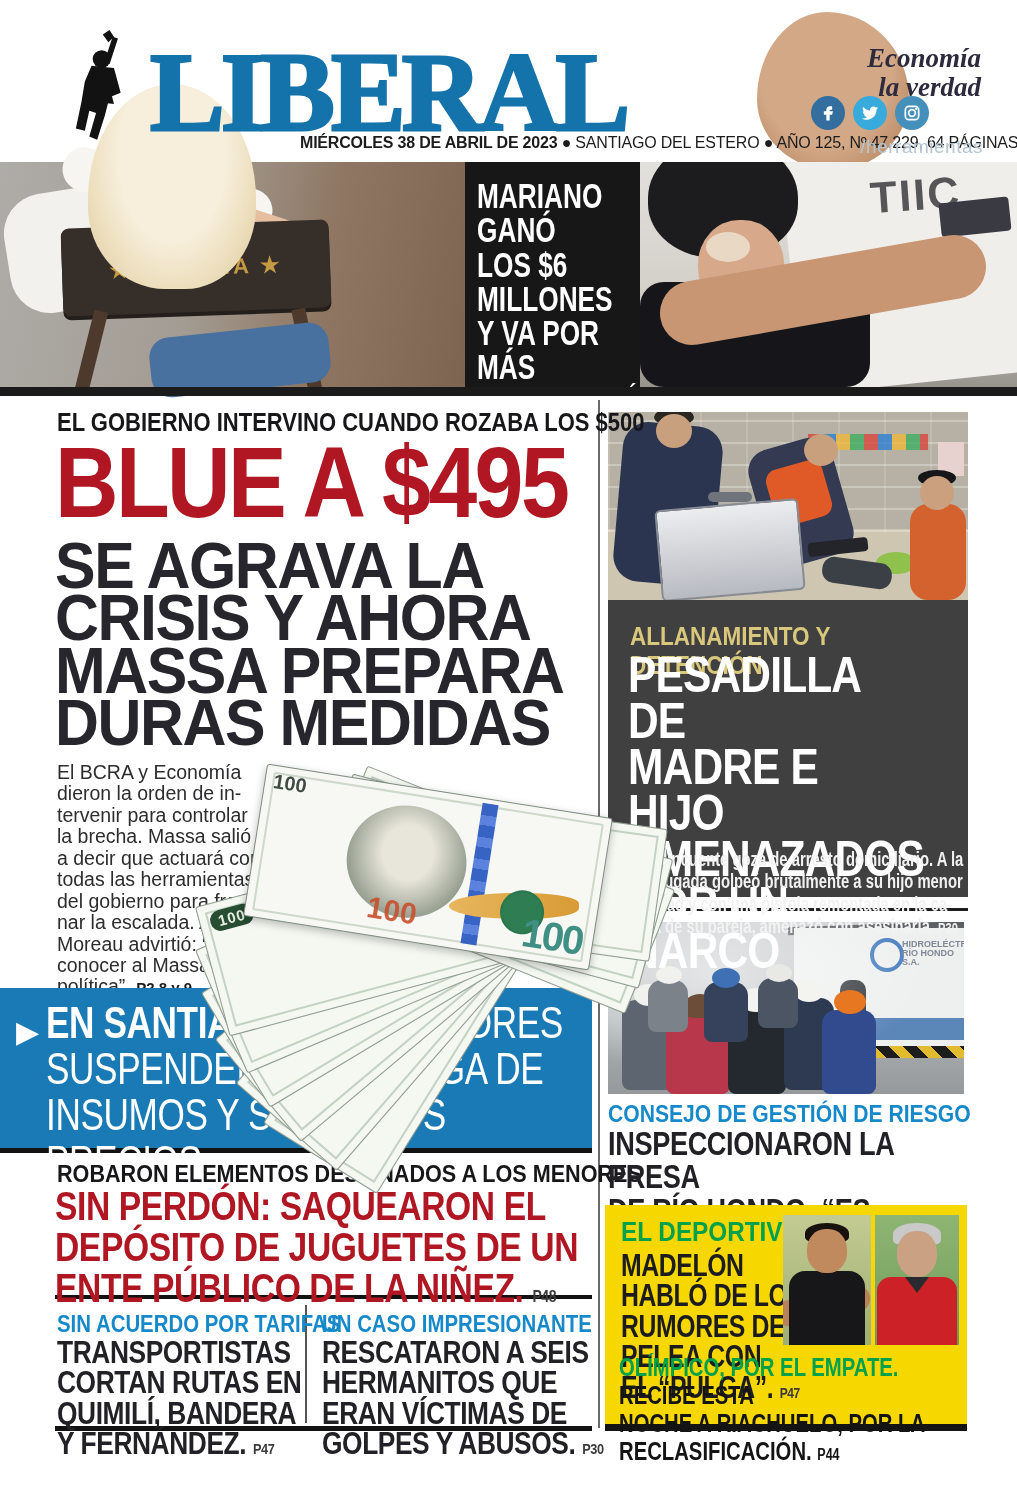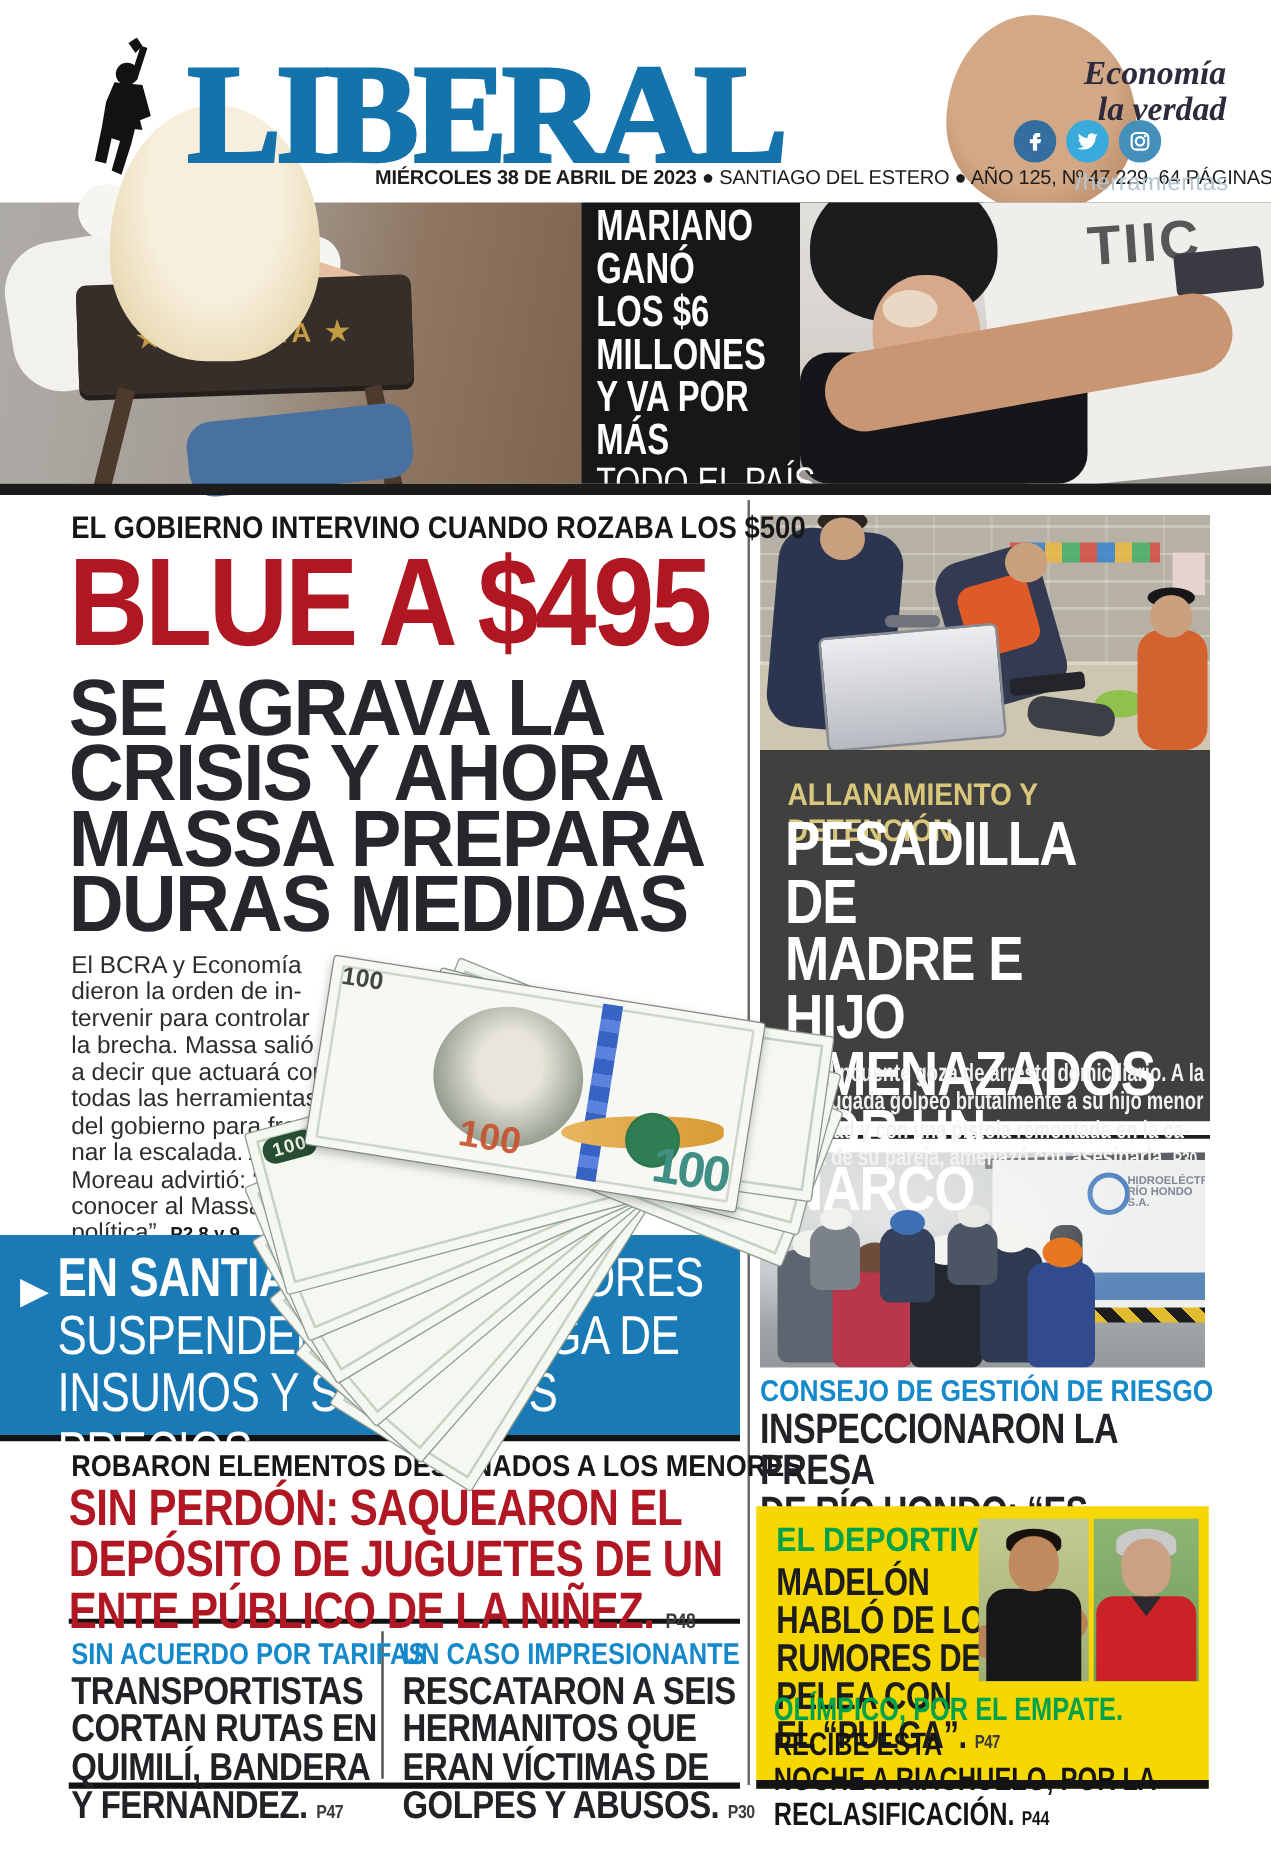--- a/index.html
+++ b/index.html
@@ -52,21 +52,21 @@
   .mar-photo{left:175px;top:0;width:377px;height:225px;
       background:linear-gradient(180deg,#e2e0dc 0%,#d4d1cb 55%,#97948e 100%);}
   .mar-shirt{left:150px;top:-30px;width:260px;height:250px;background:#efeeea;border-radius:40px;transform:rotate(-6deg);}
   .mar-shirt-print{left:230px;top:8px;font-weight:900;font-size:44px;color:#3c3c40;transform:rotate(-4deg);letter-spacing:2px;opacity:.85;}
   .mar-badge{left:300px;top:38px;width:70px;height:34px;background:#3a3a42;border-radius:4px;transform:rotate(-6deg);}
   .mar-beanie{left:8px;top:-24px;width:150px;height:120px;background:#1c1c1f;border-radius:50% 50% 45% 45%;}
   .mar-face{left:58px;top:58px;width:86px;height:92px;background:#d8a88a;border-radius:48%;}
   .mar-eyepatch{left:66px;top:70px;width:44px;height:30px;background:#e9d9c4;border-radius:50%;}
   .mar-childbody{left:0px;top:120px;width:230px;height:105px;background:#16161a;border-radius:24px;}
   .mar-arm{left:18px;top:96px;width:330px;height:64px;background:#c89672;border-radius:36px;transform:rotate(-10deg);}
-  .mar-text{left:12px;top:2px;width:240px;line-height:.98;z-index:3;text-decoration:underline;}
+  .mar-text{left:12px;top:17px;width:240px;line-height:.98;z-index:3;text-decoration:underline;}
   .mar-bold{color:#fff;font-weight:900;font-size:35px;}
   .mar-light{color:#fff;font-weight:500;font-size:33px;}
   .pref{font-size:15px;font-weight:800;}
   .band-rule{left:0;top:387px;width:1017px;height:9px;background:#1b1b1b;z-index:4;}
 
   
   .kicker-black{color:#17171a;font-weight:700;font-size:25px;white-space:nowrap;}
   .h-red{left:55px;top:437px;color:#b01722;font-weight:900;font-size:100px;line-height:.9;letter-spacing:-3px;white-space:nowrap;z-index:2;}
   .h-main{left:55px;top:540px;color:#26262c;font-weight:900;font-size:64px;line-height:.82;letter-spacing:-1.5px;z-index:2;}
   .body-main{left:57px;top:762px;width:215px;font-size:19.5px;line-height:1.1;color:#2d2d2f;z-index:2;}

